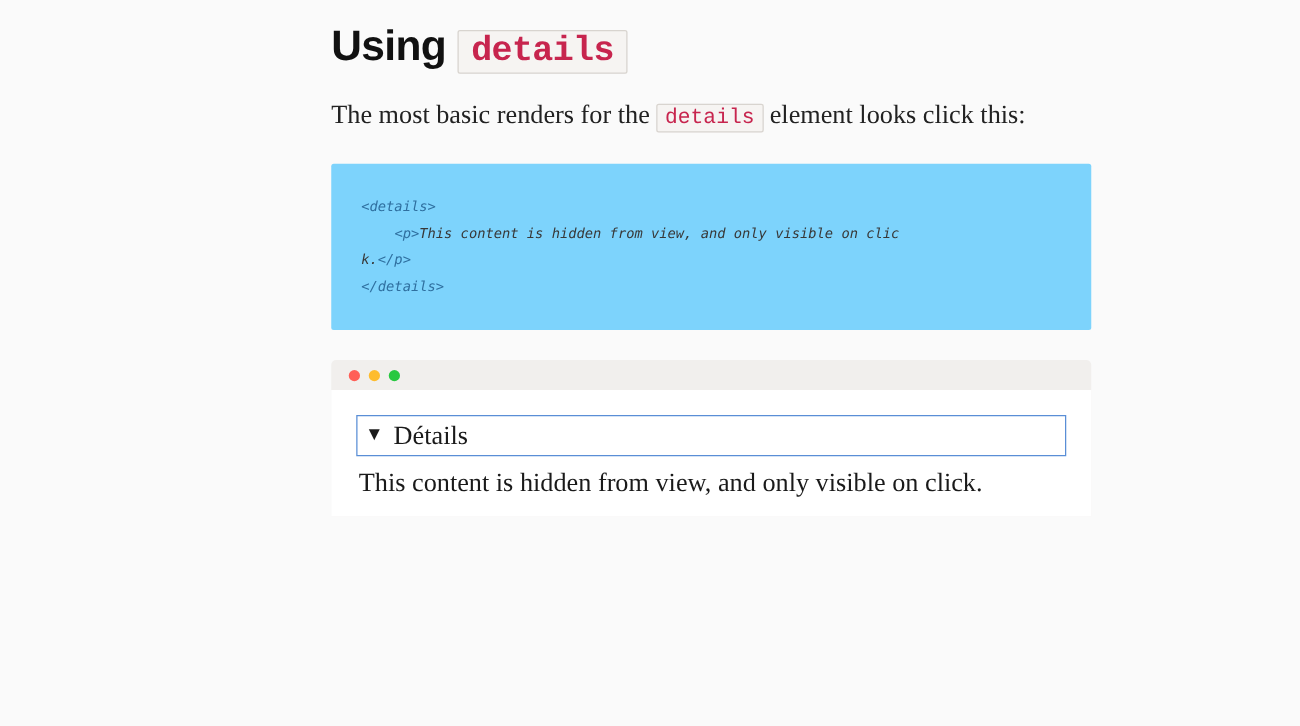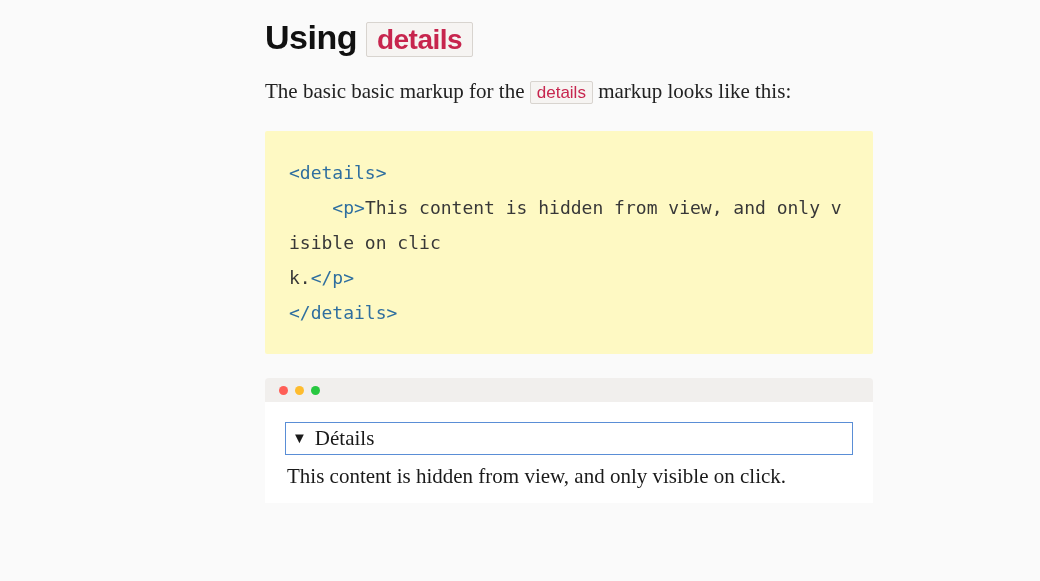--- a/index.html
+++ b/index.html
@@ -23,21 +23,21 @@
   }
   h2.heading {
     font-family: -apple-system, BlinkMacSystemFont, 'Segoe UI', Helvetica, Arial, sans-serif;
     font-weight: 800;
     font-size: 34px;
     margin: 0 0 18px 0;
     color: #111;
     letter-spacing: -0.5px;
   }
   code.inline {
-    font-family: Liberation Sans, sans-serif;
+    font-family: Liberation Mono, monospace;
     background: #f6f4f2;
     border: 1px solid #d8d4cf;
     padding: 2px 8px;
     border-radius: 2px;
   }
   .heading code.inline {
     color: #c7254e;
     font-size: 28px;
     font-weight: 700;
     padding: 1px 10px;
@@ -47,30 +47,31 @@
     line-height: 1.6;
     margin: 0 0 22px 0;
     color: #222;
   }
   p.body code.inline {
     color: #c7254e;
     font-size: 17px;
     padding: 1px 6px;
   }
   pre.codeblock {
-    background: #fef9c3;
+    background: #7dd3fc;
     border-radius: 2px;
     padding: 24px 24px;
     font-family: ui-monospace, SFMono-Regular, Menlo, Consolas, monospace;
-    font-size: 18px;
+    font-size: 11px;
     line-height: 1.95;
     white-space: pre-wrap;
     word-break: break-all;
     margin: 0 0 24px 0;
     color: #383838;
+    font-style: italic;
   }
   pre.codeblock .tag { color: #2f6f9f; }
   pre.codeblock .txt { color: #383838; }
 
   .browser-frame {
     background: #f1efed;
     border-radius: 4px 4px 0 0;
     margin-top: 10px;
   }
   .browser-top {
@@ -117,21 +118,21 @@
 <body>
 
 <div class="page">
   <div class="content">
 
     <h2 class="heading">
       <span>Using </span><code class="inline">details</code>
     </h2>
 
     <p class="body">
-      <span>The basic basic markup for the </span><code class="inline">details</code><span> markup looks like this:</span>
+      <span>The most basic renders for the </span><code class="inline">details</code><span> element looks click this:</span>
     </p>
 
     <pre class="codeblock"><span class="tag">&lt;details&gt;</span>
 <span class="txt">    </span><span class="tag">&lt;p&gt;</span><span class="txt">This content is hidden from view, and only visible on clic</span>
 <span class="txt">k.</span><span class="tag">&lt;/p&gt;</span>
 <span class="tag">&lt;/details&gt;</span></pre>
 
 
     <div class="browser-frame">
       <div class="browser-top">

